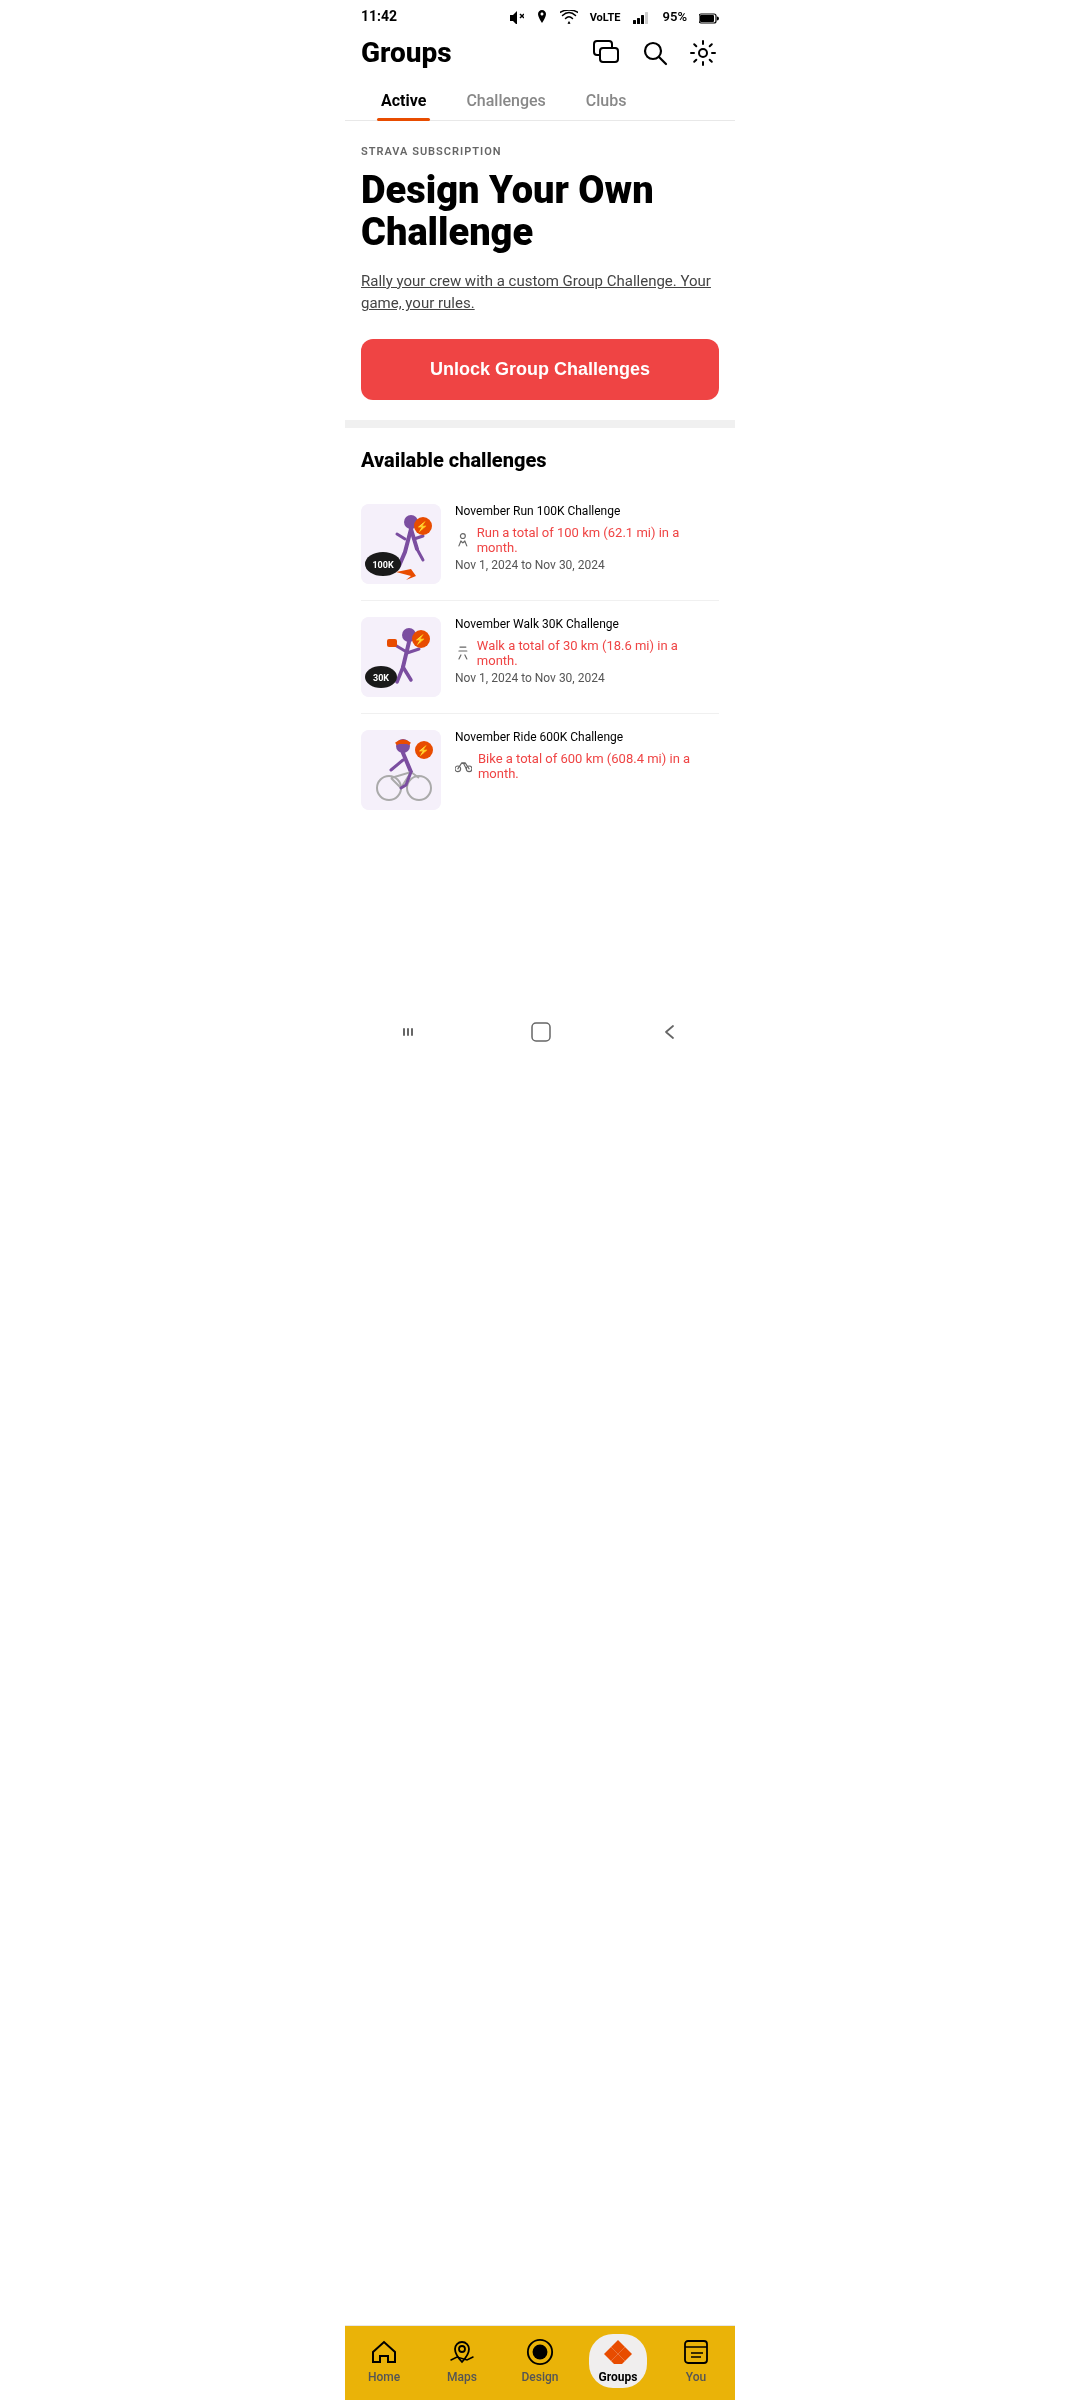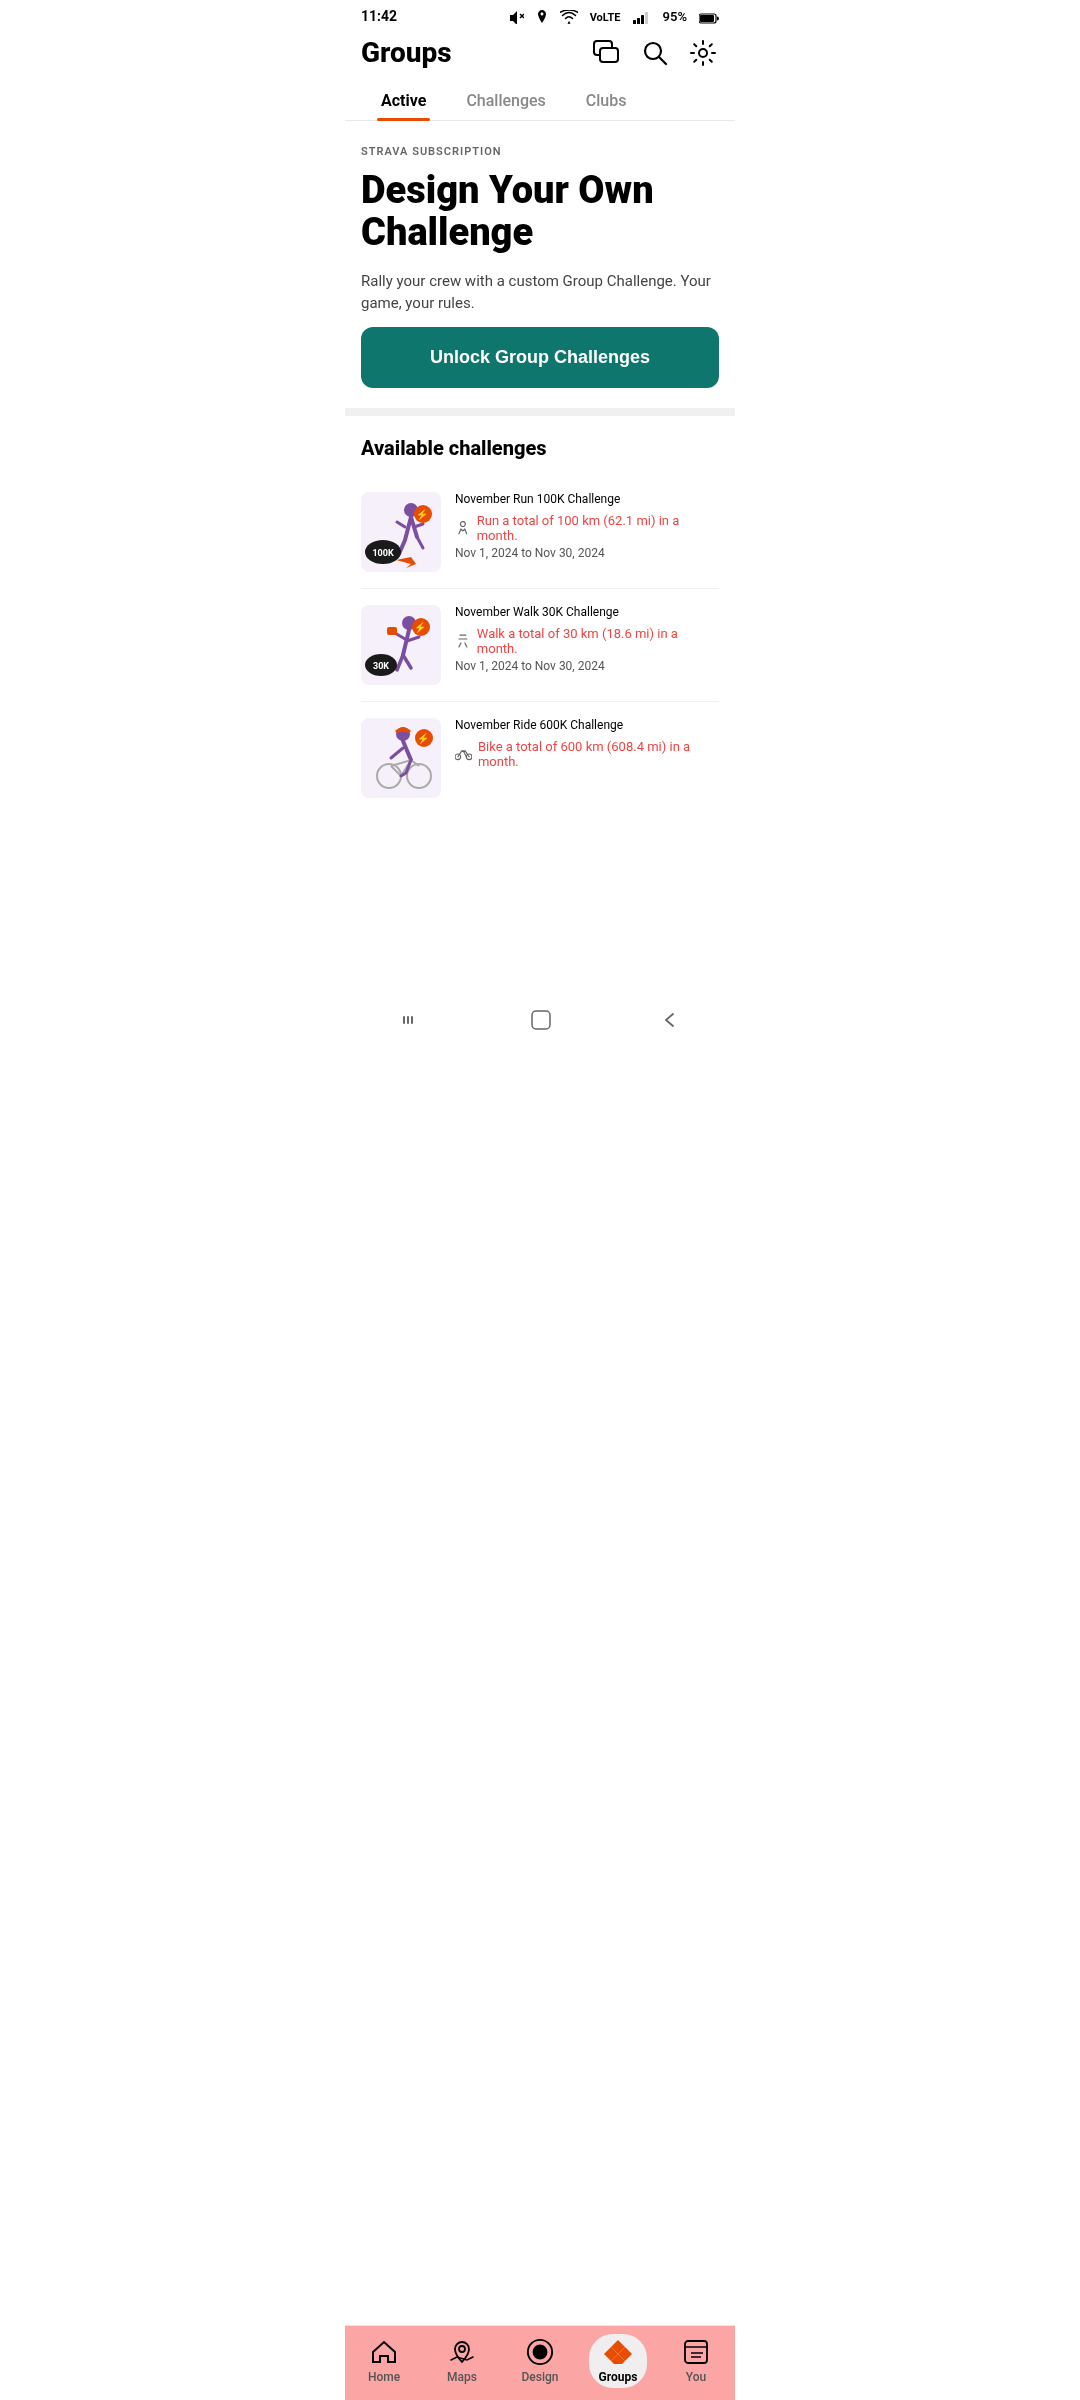--- a/index.html
+++ b/index.html
@@ -99,24 +99,25 @@
     .hero-title {
       font-size: 38px;
       font-weight: 900;
       line-height: 1.1;
       margin-bottom: 16px;
     }
     .hero-desc {
       font-size: 15px;
       color: #444;
       line-height: 1.5;
-      margin-bottom: 12px;
+      margin-bottom: 24px;
+      text-decoration: underline;
     }
     .unlock-btn {
-      background: #0f766e;
+      background: #ef4444;
       color: #fff;
       border: none;
       border-radius: 12px;
       width: 100%;
       padding: 20px;
       font-size: 18px;
       font-weight: 700;
       cursor: pointer;
       text-align: center;
     }
@@ -185,21 +186,21 @@
       color: #555;
     }
 
     
     .bottom-nav {
       position: fixed;
       bottom: 0;
       left: 50%;
       transform: translateX(-50%);
       width: 390px;
-      background: #fca5a5;
+      background: #eab308;
       border-top: 1px solid #e8e8e8;
       display: flex;
       justify-content: space-around;
       align-items: center;
       padding: 8px 0 12px;
     }
     .nav-item {
       display: flex;
       flex-direction: column;
       align-items: center;

